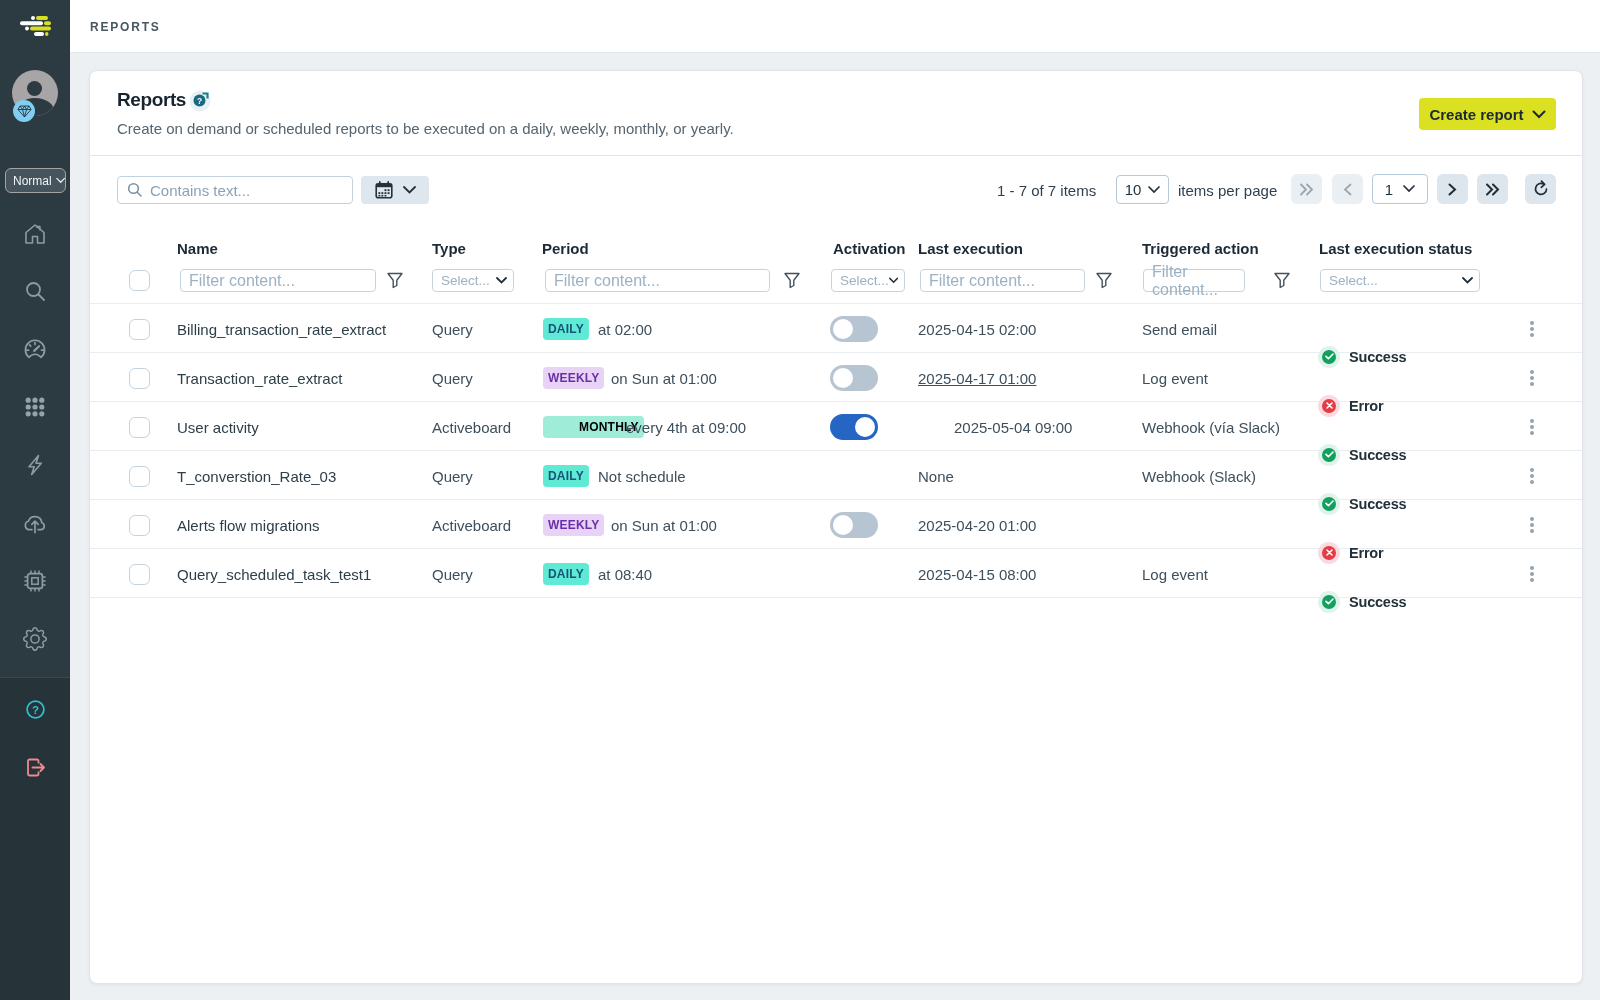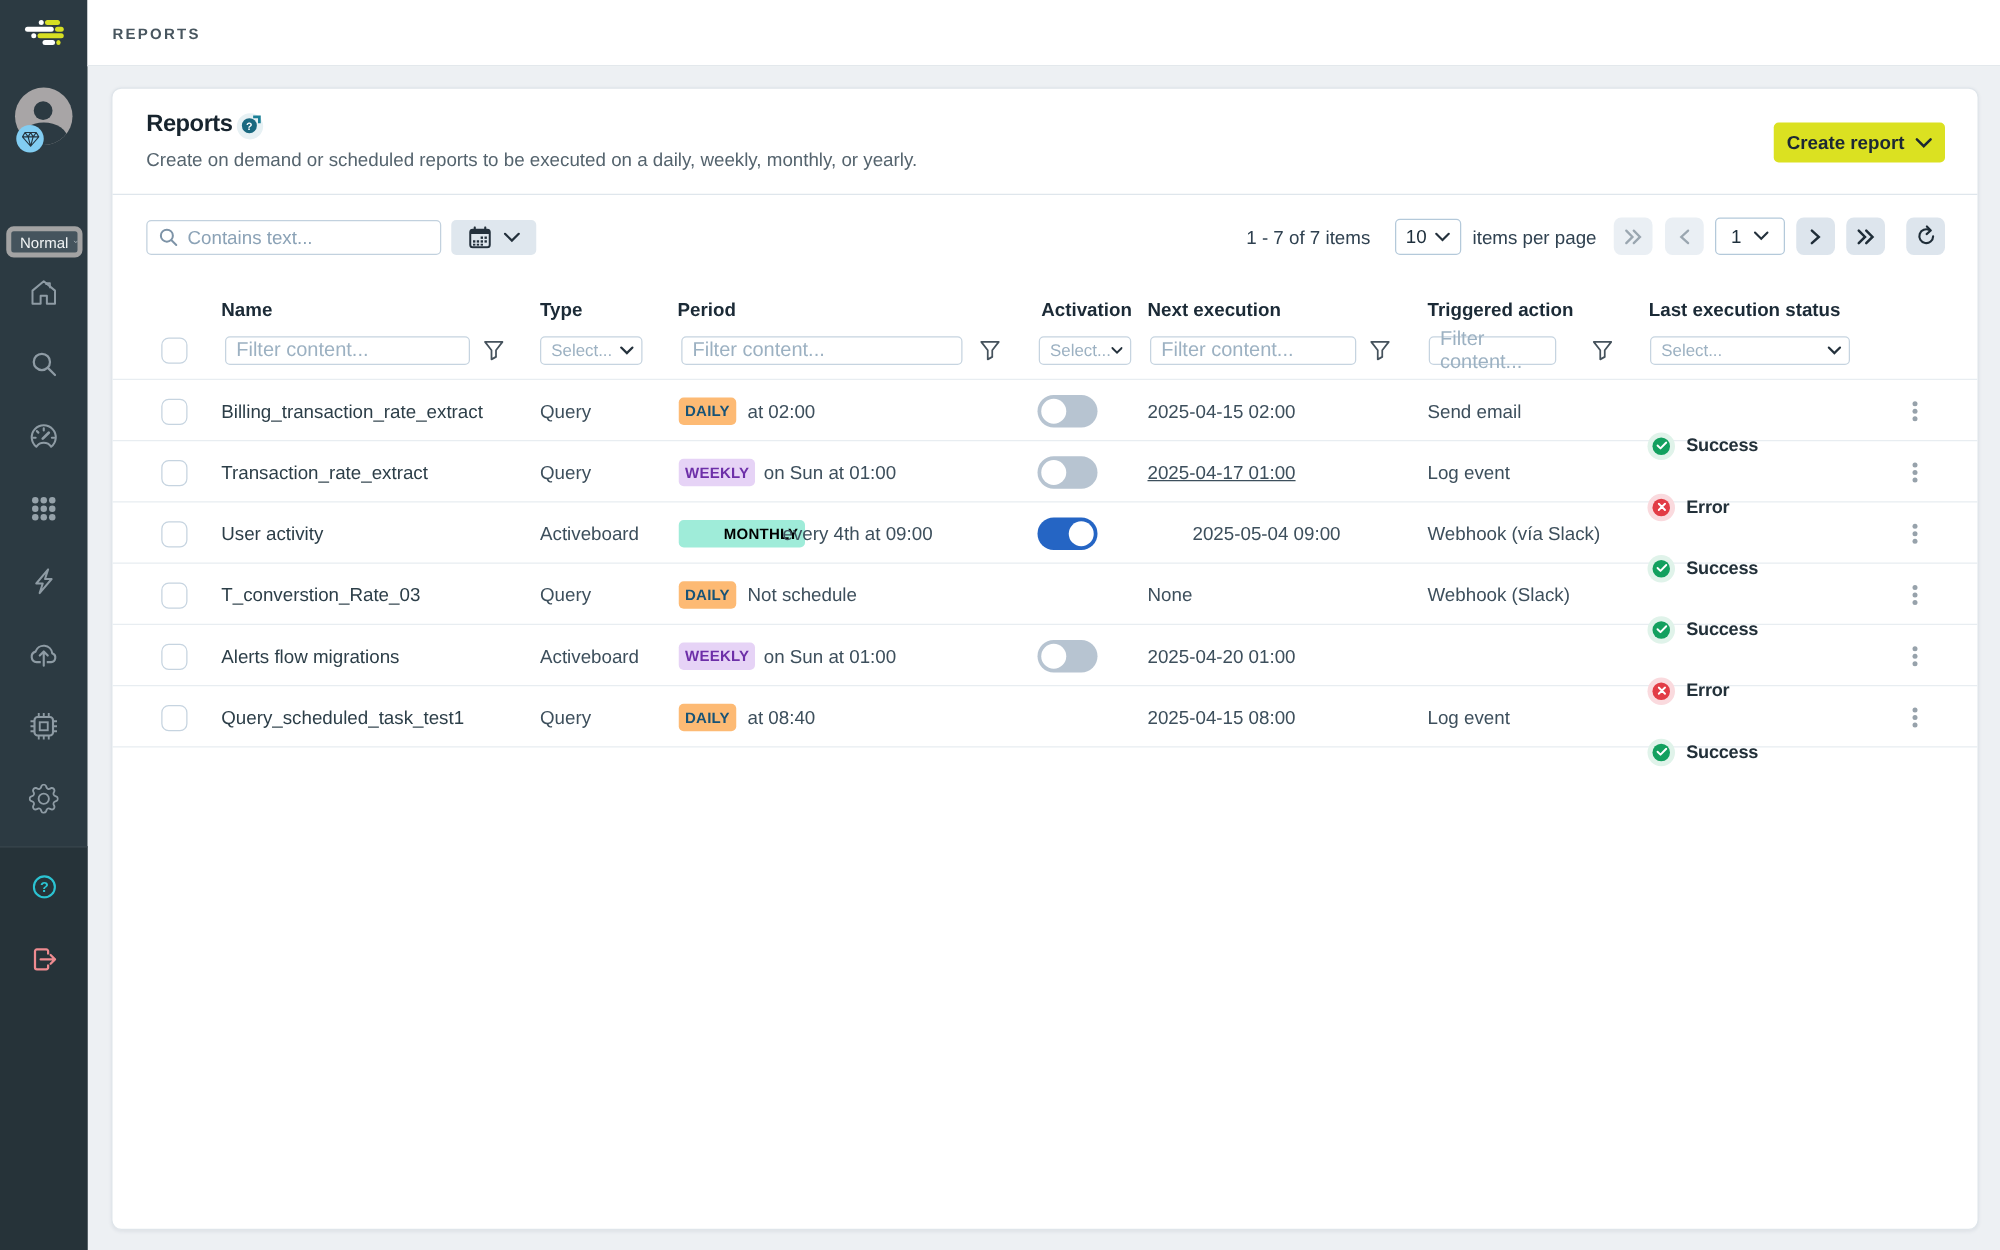--- a/index.html
+++ b/index.html
@@ -7,21 +7,21 @@
 body { font-family:"Liberation Sans", sans-serif; background:#edf0f3; position:relative; }
 .abs { position:absolute; }
 
 
 #sidebar { left:0; top:0; width:70px; height:1000px; background:#2c3a42; }
 #side-bottom { left:0; top:677px; width:70px; height:323px; background:#263339; border-top:1px solid #3a474f; }
 .avatar { left:12px; top:70px; width:46px; height:46px; border-radius:50%; background:#a8a5a6; overflow:hidden; }
 .avatar .head { position:absolute; left:15px; top:11px; width:15px; height:15px; border-radius:50%; background:#2c3a42; }
 .avatar .body { position:absolute; left:4px; top:28px; width:38px; height:26px; border-radius:50%; background:#2c3a42; }
 .badge-diamond { left:13px; top:100px; width:22px; height:22px; border-radius:50%; background:#82cdf2; display:flex; align-items:center; justify-content:center; }
-#normal-sel { left:5px; top:168px; width:61px; height:25px; background:#45545d; border:4px solid #a3a3a3; border-radius:6px; color:#f2f5f6; font-size:12px; display:flex; align-items:center; padding-left:7px; gap:4px;margin-top:13px; }
+#normal-sel { left:5px; top:168px; width:61px; height:25px; background:#45545d; border:1px solid #a3a3a3; border-radius:6px; color:#f2f5f6; font-size:12px; display:flex; align-items:center; padding-left:7px; gap:4px; }
 .side-icon { left:23px; width:24px; height:24px; }
 
 
 #topbar { left:70px; top:0; width:1530px; height:53px; background:#ffffff; border-bottom:1px solid #e3e8ec; }
 #topbar span { position:absolute; left:20px; top:20px; font-size:12px; font-weight:bold; letter-spacing:1.8px; color:#48565f; }
 
 
 #card { left:89px; top:70px; width:1494px; height:914px; background:#ffffff; border:1px solid #dfe5ea; border-radius:8px; box-shadow:0 1px 3px rgba(40,60,80,0.07); }
 
 
@@ -44,21 +44,21 @@
 
 .th { top:169px; font-size:15px; font-weight:bold; color:#1b2a36; }
 .filter-input { top:198px; height:23px; border:1px solid #c6d4e0; border-radius:4px; color:#9cb1c2; font-size:16px; display:flex; align-items:center; padding-left:8px; }
 .filter-sel { top:198px; height:23px; border:1px solid #c6d4e0; border-radius:4px; color:#9cb1c2; font-size:13.5px; display:flex; align-items:center; justify-content:space-between; padding:0 6px 0 8px; }
 .cbx { left:39px; width:21px; height:21px; border:1px solid #c6d4e0; border-radius:6px; background:#fff; }
 .funnel { top:201px; }
 .row-line { left:0; width:1492px; height:1px; background:#e8edf1; }
 .cell { font-size:15px; color:#3d4f5c; }
 .name { color:#2c3e48; }
 .badge { font-size:12px; font-weight:bold; letter-spacing:0.2px; border-radius:4px; padding:4px 5px; }
-.b-daily { background:#fdba74; color:#175377; }
+.b-daily { background:#5eead4; color:#175377; }
 .b-weekly { background:#e6d3f6; color:#6d2fa8; }
 .b-monthly { background:#9fecd9; color:#000000;padding-left:36px; }
 .toggle { width:48px; height:26px; border-radius:13px; }
 .tg-off { background:#b7c4d1; }
 .tg-on { background:#2565c4; }
 .knob { position:absolute; top:3px; width:20px; height:20px; border-radius:50%; background:#fff; }
 .status { display:flex; align-items:center; gap:9px;margin-top:28px; }
 .st-big { width:22px; height:22px; border-radius:50%; display:flex; align-items:center; justify-content:center; }
 .st-ok { background:#e0f3ea; }
 .st-err { background:#fadade; }
@@ -155,21 +155,21 @@
     <svg width="18" height="18" viewBox="0 0 18 18">
         <path d="M14.5 9 A5.5 5.5 0 1 1 11.6 4.1" stroke="#1f2d38" stroke-width="1.7" fill="none" stroke-linecap="round"></path>
         <path d="M9.5 1.2 L12.6 4.4 L9.3 7.3" stroke="#1f2d38" stroke-width="1.7" fill="none" stroke-linecap="round" stroke-linejoin="round"></path>
       </svg>
   </div>
 
   <div class="abs th" style="left:87px;">Name</div>
   <div class="abs th" style="left:342px;">Type</div>
   <div class="abs th" style="left:452px;">Period</div>
   <div class="abs th" style="left:743px;">Activation</div>
-  <div class="abs th" style="left:828px;">Next execution</div>
+  <div class="abs th" style="left:828px;">Last execution</div>
   <div class="abs th" style="left:1052px;">Triggered action</div>
   <div class="abs th" style="left:1229px;">Last execution status</div>
 
   <div class="abs cbx" style="top:199px;"></div>
   <div class="abs filter-input" style="left:90px; width:196px;">Filter content...</div>
   <svg class="abs funnel" style="left:297px;" width="16" height="17" viewBox="0 0 16 17">
       <path d="M1 1.5 H15 L9.8 8.2 V13.5 L6.2 15.5 V8.2 Z" stroke="#45525c" stroke-width="1.4" fill="none" stroke-linejoin="round"></path>
     </svg>
   <div class="abs filter-sel" style="left:342px; width:82px;">Select...
     <svg width="11" height="7" viewBox="0 0 11 7">

